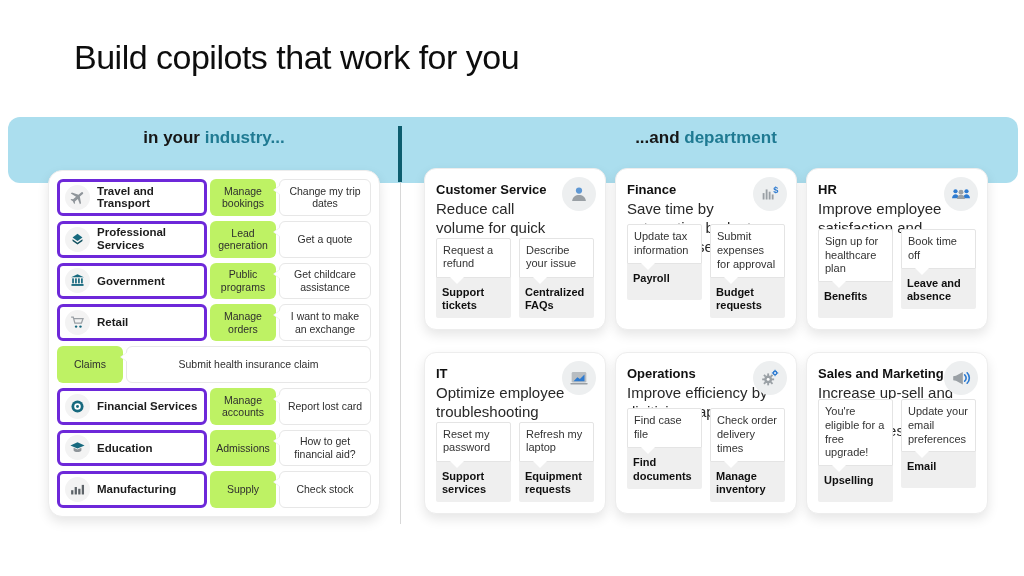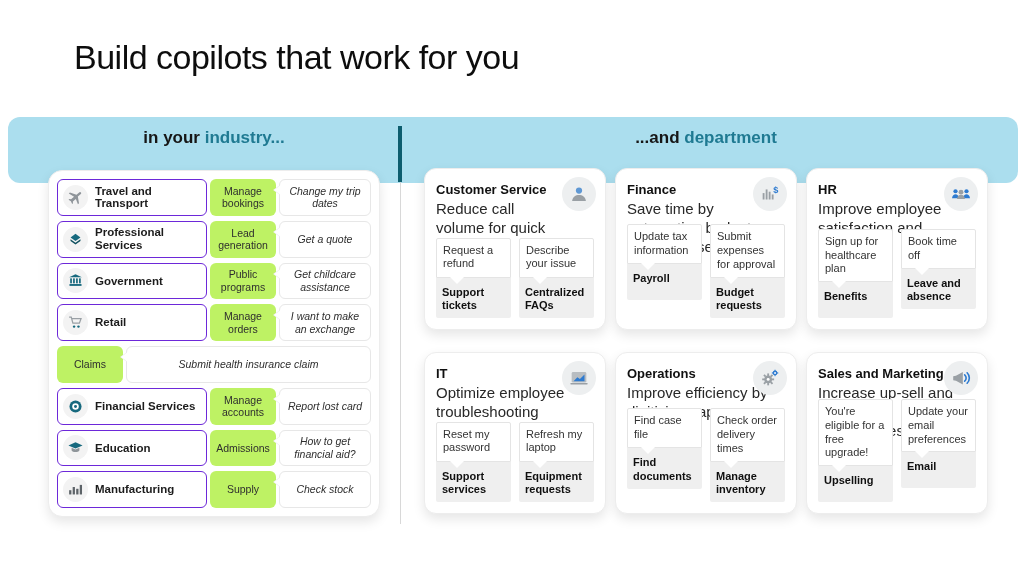--- a/index.html
+++ b/index.html
@@ -33,38 +33,38 @@
   
   .industry-panel{
     position:absolute;left:48px;top:170px;width:332px;height:347px;
     box-sizing:border-box;background:#fff;border:1px solid #ededed;border-radius:14px;
     box-shadow:0 5px 12px rgba(0,0,0,0.10);
     padding:8px;display:flex;flex-direction:column;gap:5px;
   }
   .ind-row{display:flex;gap:3px;flex:1;min-height:0;}
   .ind-label{
     width:150px;flex:none;display:flex;align-items:center;gap:7px;
-    border:1px solid #6d28d9;border-radius:6px;background:#fff;padding:0 5px;
+    border:3px solid #6d28d9;border-radius:6px;background:#fff;padding:0 5px;
     box-sizing:border-box;
   }
   .ico-sm{
     width:25px;height:25px;border-radius:50%;background:#f3f3f3;flex:none;
     display:flex;align-items:center;justify-content:center;
   }
   .ico-sm svg{width:17px;height:17px;}
   .ind-name{font-weight:700;font-size:11.5px;color:#1c1c1c;line-height:1.1;}
   .ind-chip{
     width:66px;flex:none;background:#bef264;border-radius:6px;
     display:flex;align-items:center;justify-content:center;text-align:center;
     font-size:10.5px;color:#2e2e2e;line-height:1.2;padding:14px;box-sizing:border-box;
   }
   .ind-bubble{
     flex:1;border:1px solid #e7e7e7;border-radius:6px;background:#fff;position:relative;
     display:flex;align-items:center;justify-content:center;text-align:center;
-    font-size:10.5px;color:#2e2e2e;line-height:1.2;padding:8px 5px;box-sizing:border-box;font-style:italic;
+    font-size:10.5px;color:#2e2e2e;line-height:1.2;padding:8px 5px;box-sizing:border-box;
   }
   .ind-bubble::before{
     content:"";position:absolute;left:-6px;top:5px;
     border-style:solid;border-width:5px 7px 5px 0;
     border-color:transparent #ffffff transparent transparent;
     filter:drop-shadow(-1px 0 0 #ececec);
   }
 
   
   .dept-grid{

